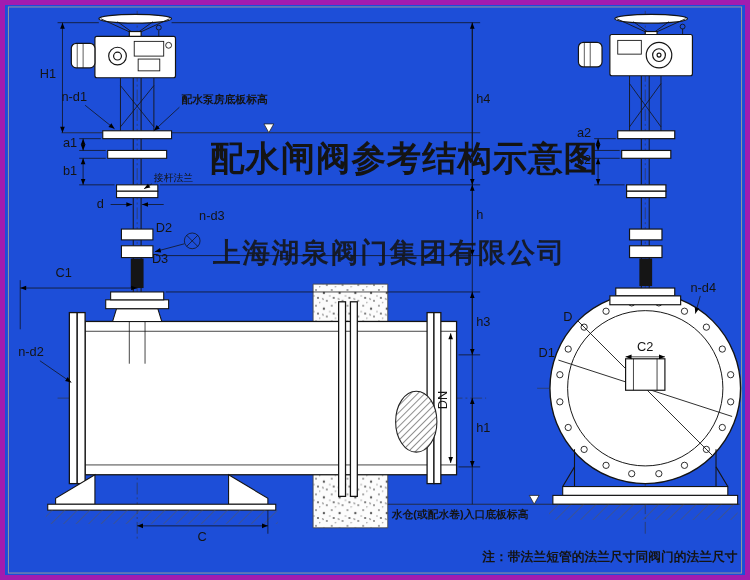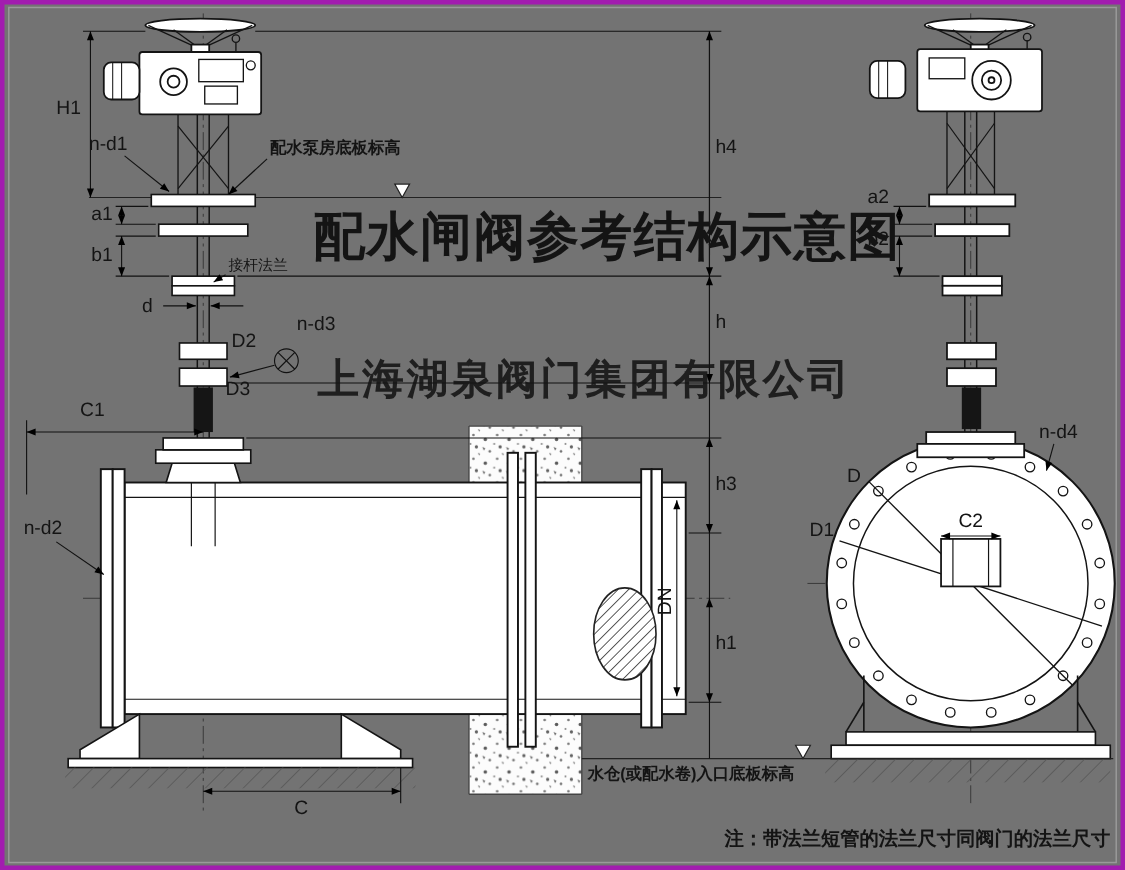--- a/index.html
+++ b/index.html
@@ -1,17 +1,17 @@
 <!DOCTYPE html>
 <html><head>
 <meta charset="utf-8">
 <style>
   html,body{margin:0;padding:0;background:#e8e8e8;}
-  .page{position:relative;width:750px;height:580px;background:#737373;overflow:hidden;
-        font-family:"Liberation Sans","DejaVu Sans",sans-serif;border:3px solid #a21caf;box-sizing:border-box;}
+  .page{position:relative;width:750px;height:580px;background:#1d4ed8;overflow:hidden;
+        font-family:"Liberation Sans","DejaVu Sans",sans-serif;border:5px solid #a21caf;box-sizing:border-box;}
   svg{display:block;width:100%;height:100%;}
   svg text{font-family:"Liberation Sans","DejaVu Sans",sans-serif;fill:#141414;}
   .dim{font-size:13px;}
   .small-cjk{font-size:11px;font-weight:bold;}
   .tiny-cjk{font-size:10px;}
   .title-text{font-size:35px;font-weight:bold;letter-spacing:1px;}
   .wm-text{font-size:28px;font-weight:bold;letter-spacing:2px;opacity:0.88;}
   .note-text{font-size:13px;font-weight:bold;}
 </style>
 </head>

